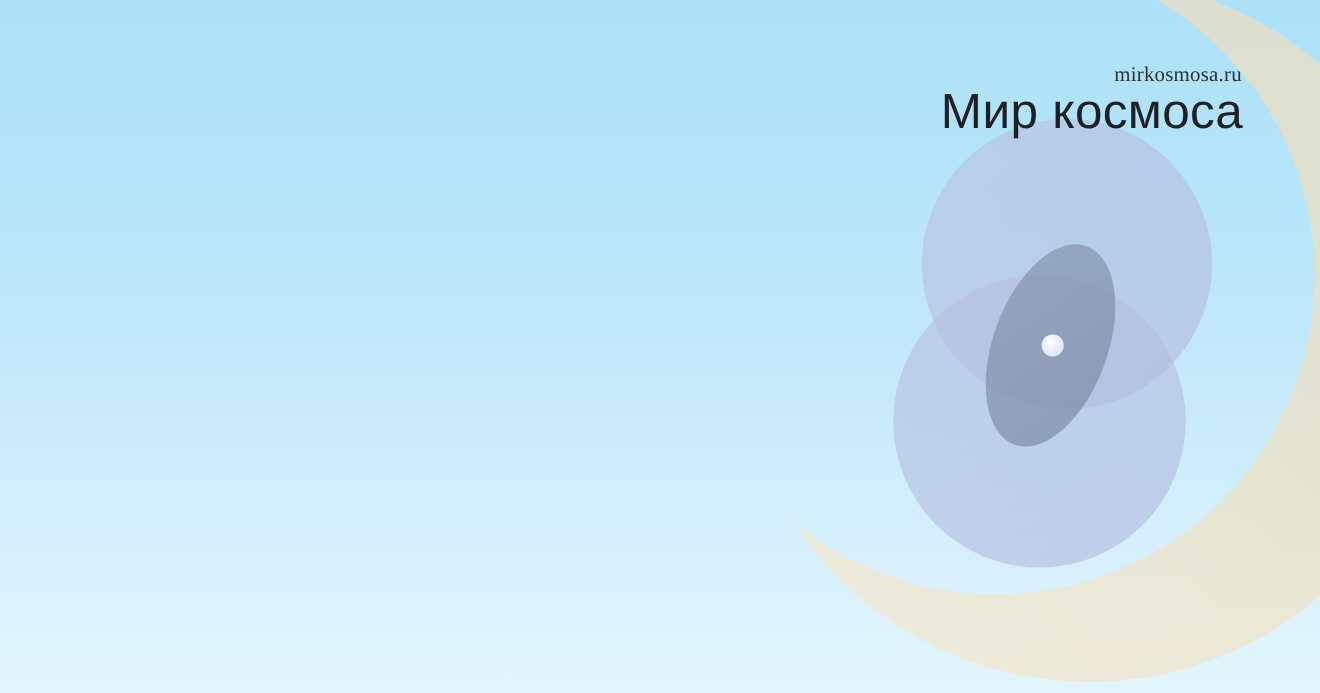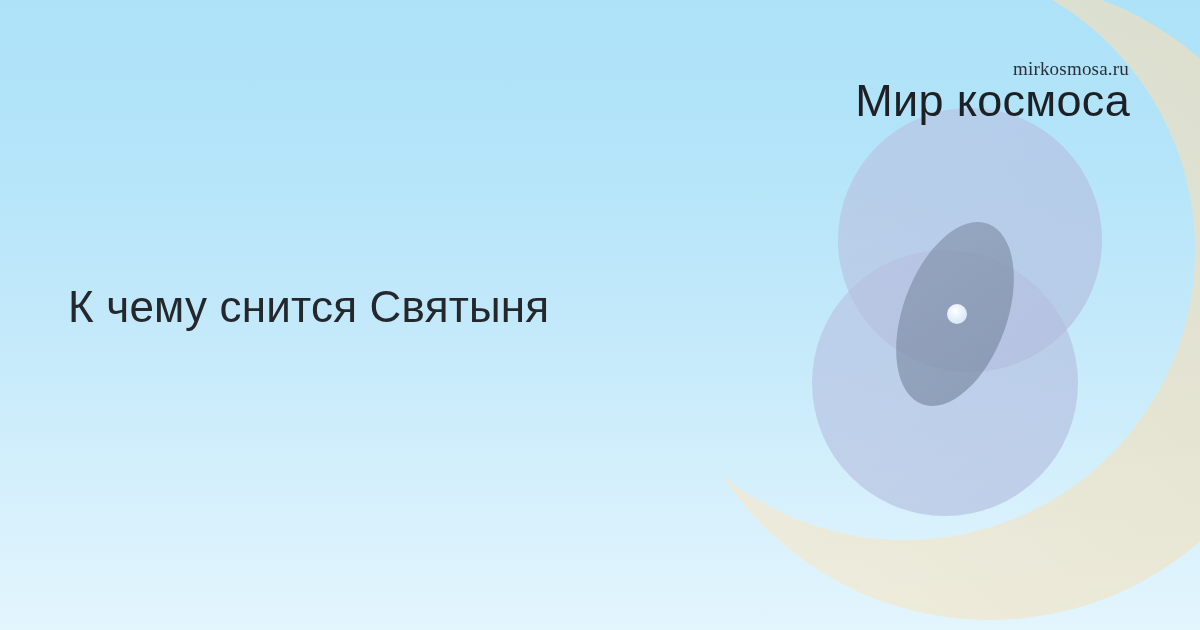--- a/index.html
+++ b/index.html
@@ -123,15 +123,14 @@
     <ellipse cx="255" cy="314" rx="52" ry="96" transform="rotate(20 255 314)" fill="url(#ellipse-grad)" opacity="0.60"></ellipse>
 
     <circle cx="257" cy="314" r="10" fill="url(#dot-grad)"></circle>
   </svg>
 
   <div id="brand">
     <span id="brand-url">mirkosmosa.ru</span>
     <span id="brand-name">Мир космоса</span>
   </div>
 
-  <h1 id="headline">К чему снится Святыня</h1>
 
 </div>
 
 </body></html>

